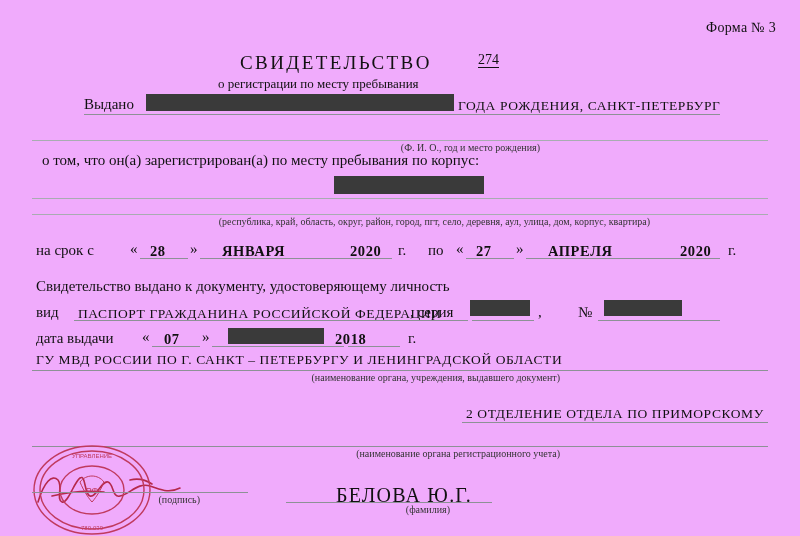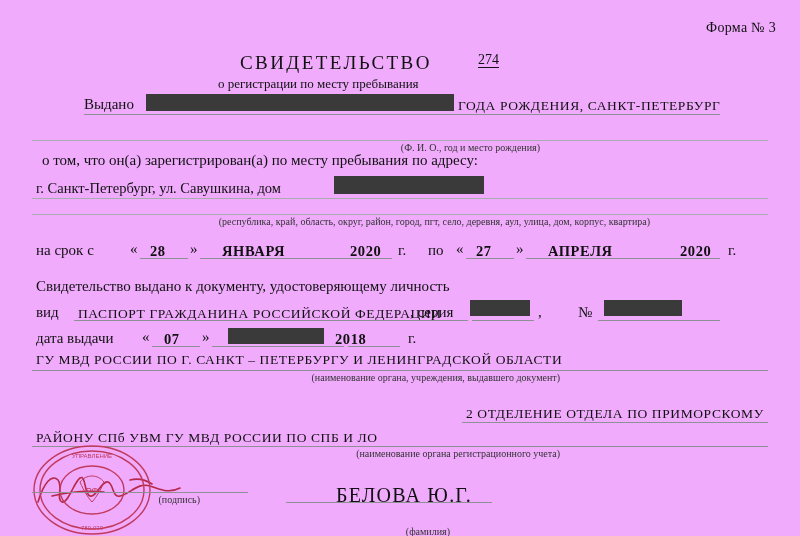--- a/index.html
+++ b/index.html
@@ -133,23 +133,22 @@
   <div class="subtitle">о регистрации по месту пребывания</div>
 
   <div class="lbl" style="left:84px; top:96px;">Выдано</div>
   <div class="redact" style="left:146px; top:94px; width:308px; height:17px;"></div>
   <div class="lbl caps" style="left:458px; top:98px;text-align:right;">ГОДА РОЖДЕНИЯ, САНКТ-ПЕТЕРБУРГ</div>
   <div class="rule" style="left:84px; top:114px; width:636px;"></div>
 
   <div class="rule light" style="left:32px; top:140px; width:736px;"></div>
   <div class="hint" style="left:260px; top:142px; width:280px;">(Ф. И. О., год и место рождения)</div>
 
-  <div class="lbl" style="left:42px; top:152px;">о том, что он(а) зарегистрирован(а) по месту пребывания по адресу:</div>
-
-  <div class="val" style="left:36px; top:180px;">г. Санкт-Петербург, ул. Савушкина, дом</div>
+  <div class="lbl" style="left:42px; top:152px;">о том, что он(а) зарегистрирован(а) по месту пребывания по корпус:</div>
+
   <div class="redact" style="left:334px; top:176px; width:150px; height:18px;"></div>
   <div class="rule light" style="left:32px; top:198px; width:736px;"></div>
   <div class="rule light" style="left:32px; top:214px; width:736px;"></div>
   <div class="hint" style="left:150px; top:216px; width:500px;">(республика, край, область, округ, район, город, пгт, село, деревня, аул, улица, дом, корпус, квартира)</div>
 
   <div class="lbl" style="left:36px; top:242px;">на срок с</div>
   <div class="quote" style="left:130px; top:241px;">«</div>
   <div class="val b" style="left:150px; top:243px;">28</div>
   <div class="quote" style="left:190px; top:241px;">»</div>
   <div class="val b" style="left:222px; top:243px;">ЯНВАРЯ</div>
@@ -193,21 +192,20 @@
   <div class="rule" style="left:152px; top:346px; width:48px;"></div>
   <div class="rule" style="left:212px; top:346px; width:132px;"></div>
   <div class="rule" style="left:348px; top:346px; width:52px;"></div>
 
   <div class="lbl caps" style="left:36px; top:352px;">ГУ  МВД  РОССИИ  ПО  Г. САНКТ – ПЕТЕРБУРГУ  И  ЛЕНИНГРАДСКОЙ ОБЛАСТИ</div>
   <div class="rule" style="left:32px; top:370px; width:736px;"></div>
   <div class="hint" style="left:240px; top:372px; width:320px;">(наименование органа, учреждения, выдавшего документ)</div>
 
   <div class="lbl caps" style="left:466px; top:406px;">2 ОТДЕЛЕНИЕ ОТДЕЛА  ПО ПРИМОРСКОМУ</div>
   <div class="rule" style="left:462px; top:422px; width:306px;"></div>
-  <div class="lbl caps" style="left:36px; top:430px;">РАЙОНУ СПб УВМ  ГУ  МВД РОССИИ  ПО СПБ  И  ЛО</div>
   <div class="rule" style="left:32px; top:446px; width:736px;"></div>
   <div class="hint" style="left:240px; top:448px; width:320px;">(наименование органа регистрационного учета)</div>
 
   <div class="signature">
     <svg width="150" height="44" viewBox="0 0 150 44">
       <g fill="none" stroke="#b5294b" stroke-width="1.6" stroke-linecap="round">
         <path d="M4 34 C 10 14, 18 6, 24 12 C 29 18, 22 32, 28 34 C 34 36, 40 14, 46 10 C 52 6, 50 26, 56 28 C 62 30, 68 12, 74 14 C 80 16, 78 30, 86 28 C 96 26, 104 14, 116 18 C 126 21, 134 26, 146 20"></path>
         <path d="M18 28 C 34 24, 52 22, 70 24"></path>
         <path d="M96 12 C 104 10, 112 12, 118 16"></path>
       </g>
@@ -230,15 +228,15 @@
         <path d="M52 38 C 58 30, 70 30, 76 38 C 72 48, 66 56, 64 58 C 62 56, 56 48, 52 38 Z"></path>
       </g>
     </svg>
   </div>
 
   <div class="rule" style="left:32px; top:492px; width:216px;"></div>
   <div class="hint" style="left:80px; top:494px; width:120px;">(подпись)</div>
 
   <div class="fam" style="left:336px; top:484px;">БЕЛОВА Ю.Г.</div>
   <div class="rule" style="left:286px; top:502px; width:206px;"></div>
-  <div class="hint" style="left:330px; top:504px; width:120px;margin-top:22px;">(фамилия)</div>
+  <div class="hint" style="left:330px; top:504px; width:120px;">(фамилия)</div>
 
 </div>
 
 </body></html>

